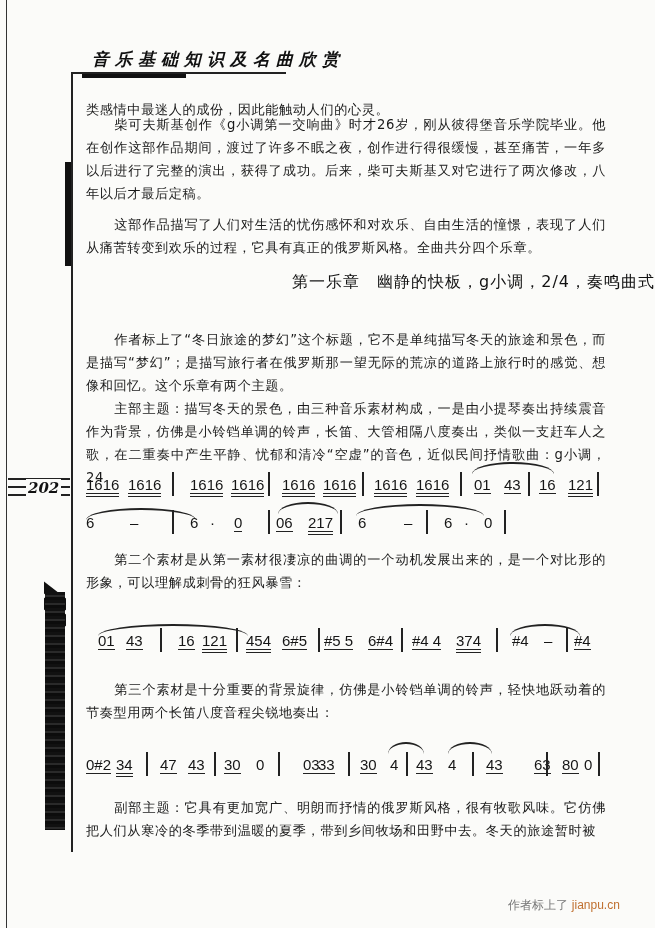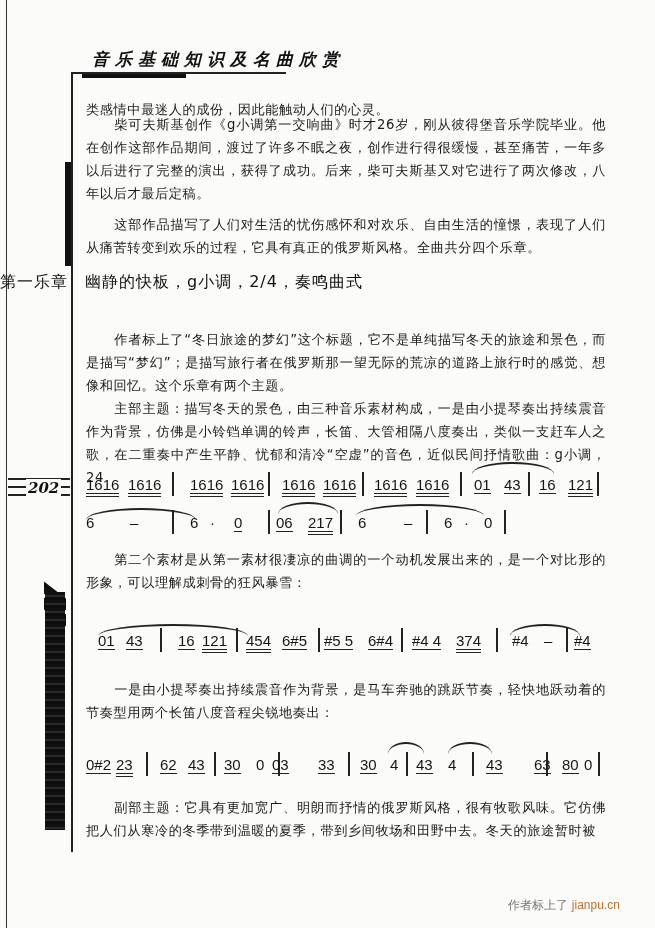--- a/index.html
+++ b/index.html
@@ -31,21 +31,21 @@
     position:absolute; left:18px; top:5px; font-family:"DejaVu Serif", serif;
     font-style:italic; font-weight:bold; font-size:15px; background:#fbfbf9; padding:0 2px; color:#111;
   }
   .para {
     position:absolute; left:86px; width:520px;
     font-family:"DejaVu Sans", sans-serif; font-size:13.2px; line-height:23px;
     letter-spacing:0.6px; text-align:justify; color:#1a1a1a;
   }
   .para .ind { display:inline-block; width:28px; }
   .section-title {
-    position:absolute; left:0; width:655px; top:272px; text-align:left;
+    position:absolute; left:0; width:655px; top:272px; text-align:right;
     font-size:16px; letter-spacing:1px; color:#111;
   }
   .score-row { position:absolute; left:86px; height:34px; font-family:"Liberation Sans", sans-serif; font-size:15px; }
   .tok { position:absolute; top:8px; white-space:nowrap; }
   .tok.u1 { border-bottom:1.5px solid #222; }
   .tok.u2 { border-bottom:4px double #222; }
   .bar { position:absolute; top:4px; width:2px; height:24px; background:#222; }
   .slur { position:absolute; border-top:2px solid #222; border-radius:50% 50% 0 0 / 100% 100% 0 0; height:10px; }
   .watermark {
     position:absolute; left:508px; top:897px; font-size:12px; color:#777;
@@ -158,34 +158,34 @@
   <span class="tok u2" style="left:370px">374</span>
   <div class="bar" style="left:410px"></div>
   <div class="slur" style="left:424px;top:0;width:70px"></div>
   <span class="tok" style="left:426px">#4</span>
   <span class="tok" style="left:458px">–</span>
   <div class="bar" style="left:480px"></div>
   <span class="tok u1" style="left:488px">#4</span>
 </div>
 
 <div class="para" style="top:678px">
-  <span class="ind"></span><span>一是由小提琴奏出持续震音作为背景，是马车奔驰的跳跃节奏，轻快地跃动着的节奏型用两个长笛八度音程尖锐地奏出：</span>
+  <span class="ind"></span><span>第三个素材是十分重要的背景旋律，仿佛是小铃铛单调的铃声，轻快地跃动着的节奏型用两个长笛八度音程尖锐地奏出：</span>
 </div>
 
 <div class="score-row" style="top:748px;width:520px">
   <span class="tok u1" style="left:0">0#2</span>
-  <span class="tok u2" style="left:30px">23</span>
+  <span class="tok u2" style="left:30px">34</span>
   <div class="bar" style="left:60px"></div>
-  <span class="tok u1" style="left:74px">62</span>
+  <span class="tok u1" style="left:74px">47</span>
   <span class="tok u1" style="left:102px">43</span>
   <div class="bar" style="left:128px"></div>
   <span class="tok u1" style="left:138px">30</span>
   <span class="tok" style="left:170px">0</span>
   <div class="bar" style="left:192px"></div>
-  <span class="tok u1" style="left:186px">03</span>
+  <span class="tok u1" style="left:217px">03</span>
   <span class="tok u1" style="left:232px">33</span>
   <div class="bar" style="left:262px"></div>
   <span class="tok u1" style="left:274px">30</span>
   <div class="slur" style="left:302px;top:-6px;width:36px"></div>
   <span class="tok" style="left:304px">4</span>
   <div class="bar" style="left:320px"></div>
   <span class="tok u1" style="left:330px">43</span>
   <div class="slur" style="left:362px;top:-6px;width:44px"></div>
   <span class="tok" style="left:362px">4</span>
   <div class="bar" style="left:386px"></div>

